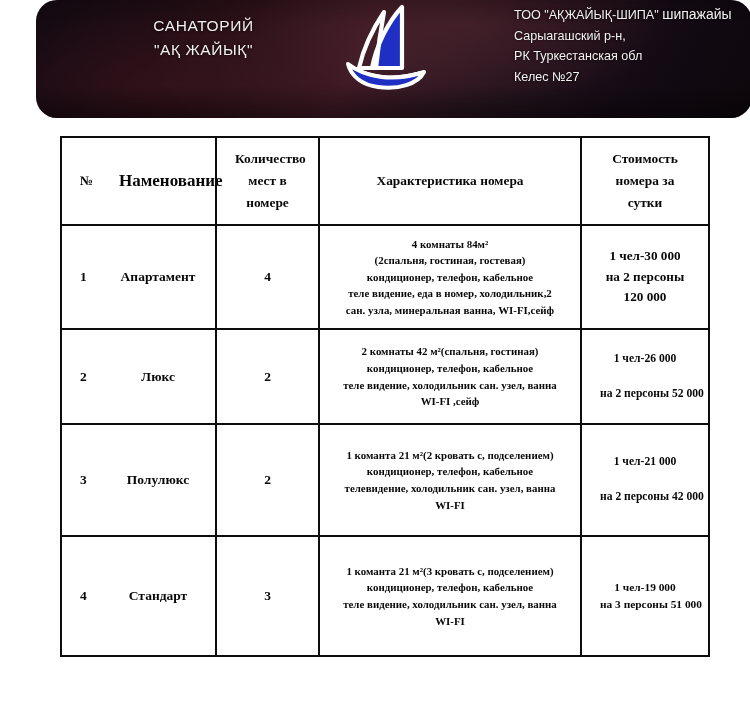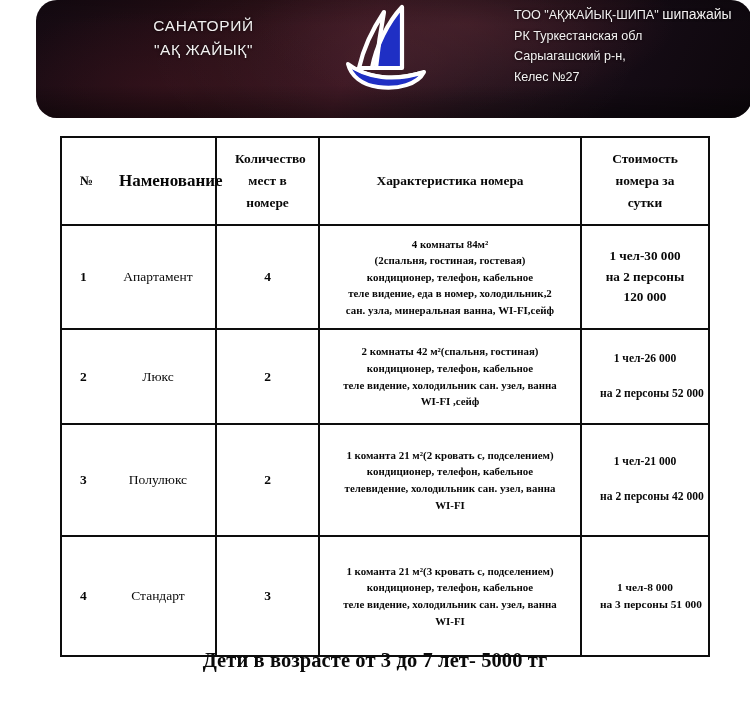--- a/index.html
+++ b/index.html
@@ -121,21 +121,21 @@
   }
   .th-no   { font-size: 13px; vertical-align: top; padding-top: 9px; }
   .th-name { font-size: 17px; vertical-align: top; padding-top: 9px; }
 
   .row-1 td { height: 98px; }
   .row-2 td { height: 89px; }
   .row-3 td { height: 106px; }
   .row-4 td { height: 114px; }
 
   .td-no      { font-size: 13.5px; font-weight: bold; }
-  .td-name    { font-size: 13.5px; font-weight: normal; }
+  .td-name    { font-size: 13.5px; font-weight: bold; }
   .td-qty     { font-size: 13.5px; font-weight: bold; }
 
   .td-char {
     font-size: 10.9px;
     font-weight: bold;
     line-height: 1.52;
     padding-left: 5px;
     padding-right: 5px;
   }
   .td-char .cl { display: block; white-space: nowrap; }
@@ -186,22 +186,22 @@
 
       <path d="M52 10 C40 28 31 48 27 66 L44 66 C46 46 49 26 52 10 Z" fill="none" stroke="#ffffff" stroke-width="4.2" stroke-linejoin="round"></path>
 
       <path d="M16 62 C34 76 62 80 92 70 C86 82 66 88 46 85 C30 83 19 74 16 62 Z" fill="#1f2fc4" stroke="#ffffff" stroke-width="4" stroke-linejoin="round"></path>
       <path d="M22 66 C40 76 64 78 88 71" fill="none" stroke="#ffffff" stroke-width="3.4" stroke-linecap="round"></path>
     </svg>
   </div>
 
   <div class="banner-right">
     <span class="r-line"><span>ТОО "АҚЖАЙЫҚ-ШИПА"</span> <span class="kz-small">шипажайы</span></span>
+    <span class="r-line">Сарыагашский р-н,</span>
     <span class="r-line">РК Туркестанская обл</span>
-    <span class="r-line">Сарыагашский р-н,</span>
     <span class="r-line">Келес №27</span>
   </div>
 </div>
 
 <table class="price-table">
   <colgroup>
     <col class="c-no">
       <col class="c-name">
       <col class="c-qty">
       <col class="c-char">
@@ -282,23 +282,22 @@
       <td class="td-no">4</td>
       <td class="td-name">Стандарт</td>
       <td class="td-qty">3</td>
       <td class="td-char">
         <span class="cl">1 команта 21 м²(3 кровать с, подселением)</span>
         <span class="cl">кондиционер, телефон, кабельное</span>
         <span class="cl">теле видение, холодильник сан. узел, ванна</span>
         <span class="cl">WI-FI</span>
       </td>
       <td class="td-price">
-        <span class="pl">1 чел-8 000</span>
+        <span class="pl">1 чел-19 000</span>
         <span class="pl">на 3 персоны 51 000</span>
       </td>
     </tr>
 
   </tbody>
 </table>
 
 <div class="footnote">
-  <span class="fl">Дети в возрасте от 3 до 7 лет- 5000 тг</span>
 </div>
 
 </body></html>

